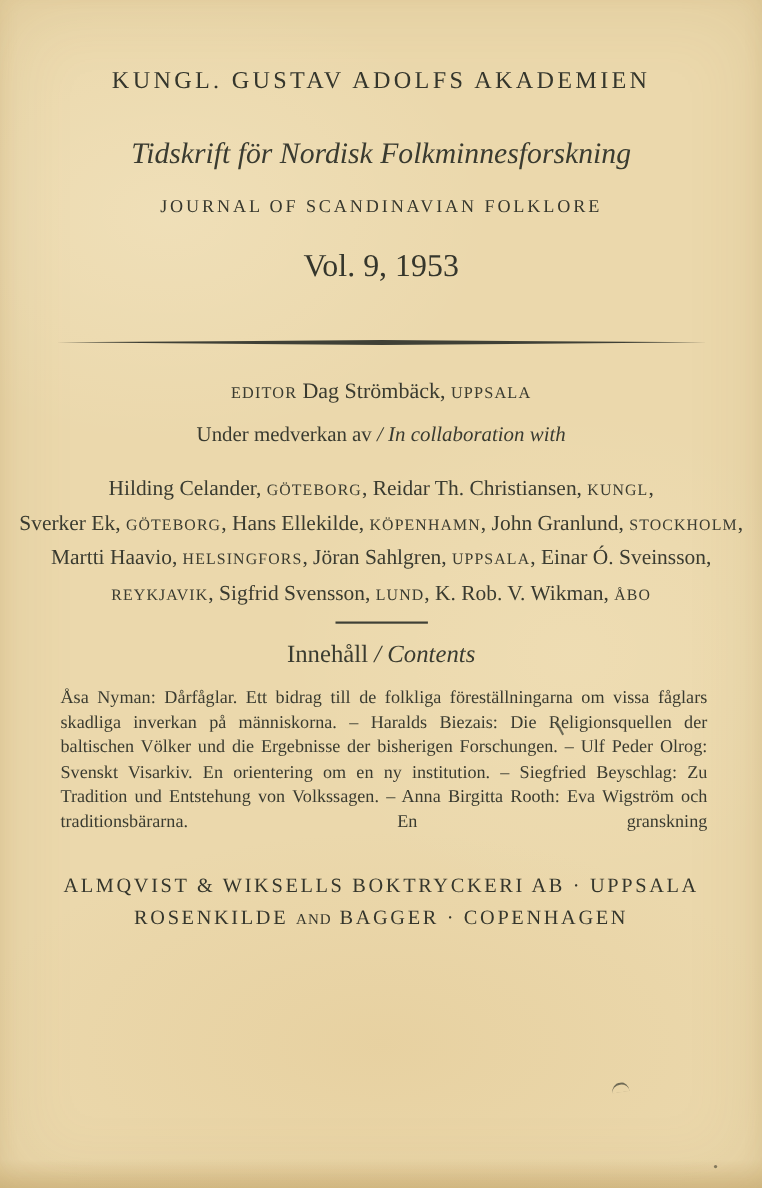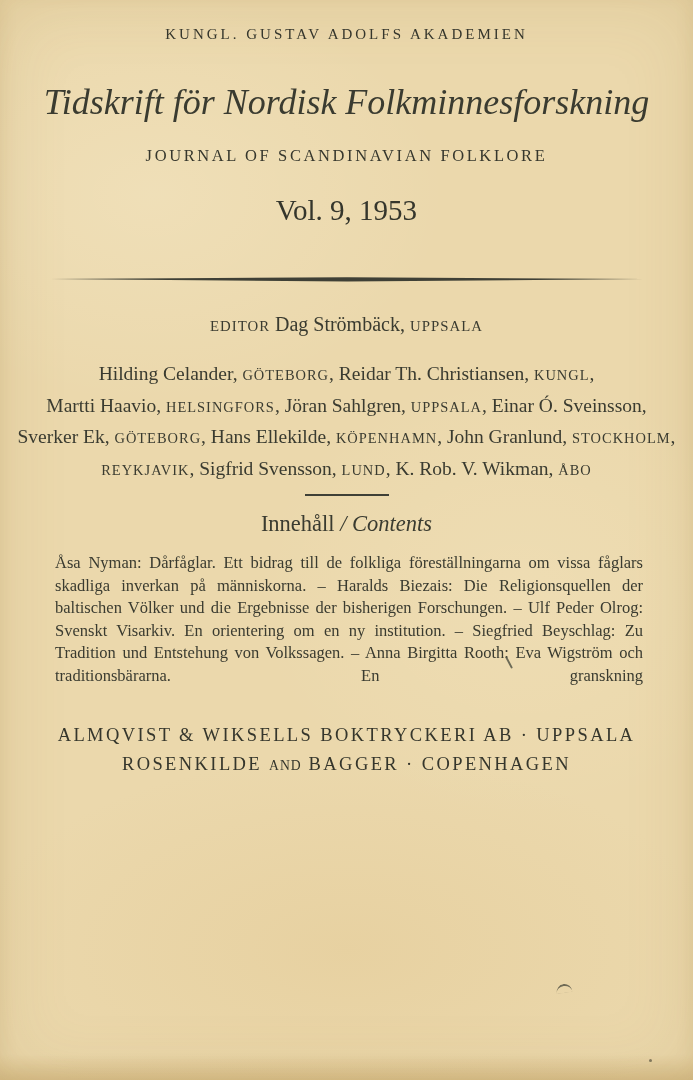--- a/index.html
+++ b/index.html
@@ -22,41 +22,41 @@
   .page::after {
     content: "";
     position: absolute;
     left: 0; right: 0; bottom: 0;
     height: 26px;
     background: linear-gradient(to bottom, rgba(166,124,48,0) 0%, rgba(166,124,48,0.20) 100%);
     pointer-events: none;
   }
 
   .academy {
-    margin-top: 26px;
-    font-size: 15px;
+    margin-top: 60px;
+    font-size: 22px;
     letter-spacing: 3px;
     color: #35362c;
   }
 
   .arv {
     margin-top: 12px;
     height: 124px;
     line-height: 124px;
     font-size: 158px;
     font-family: "DejaVu Serif", "Liberation Serif", serif;
     font-weight: 400;
     letter-spacing: 18px;
     margin-left: 18px; 
     color: #3b3c31;
   }
 
   .subtitle-sv {
     margin-top: 38px;
-    font-size: 36px;
+    font-size: 27px;
     font-style: italic;
     color: #3a3b30;
   }
 
   .subtitle-en {
     margin-top: 23px;
     font-size: 16.5px;
     letter-spacing: 2.6px;
     color: #36372d;
   }
@@ -168,25 +168,26 @@
   <div class="subtitle-en">JOURNAL OF SCANDINAVIAN FOLKLORE</div>
 
   <div class="volume">Vol. 9, 1953</div>
 
   <svg class="swelled-rule" width="592" height="5" viewBox="0 0 592 5">
     <polygon points="0,2.1 296,0.2 592,2.1 296,4.6" fill="#3f4036"></polygon>
   </svg>
 
   <div class="editor"><span class="sc">EDITOR </span><span>Dag Strömbäck, </span><span class="sc">UPPSALA</span></div>
 
+  <div class="collab-heading"><span>Under medverkan av </span><span class="it">/ In collaboration with</span></div>
 
   <div class="collaborators">
     <div><span>Hilding Celander, </span><span class="sc">GÖTEBORG</span><span>, Reidar Th. Christiansen, </span><span class="sc">KUNGL</span><span>,</span></div>
+    <div><span>Sverker Ek, </span><span class="sc">GÖTEBORG</span><span>, Hans Ellekilde, </span><span class="sc">KÖPENHAMN</span><span>, John Granlund, </span><span class="sc">STOCKHOLM</span><span>,</span></div>
     <div><span>Martti Haavio, </span><span class="sc">HELSINGFORS</span><span>, Jöran Sahlgren, </span><span class="sc">UPPSALA</span><span>, Einar Ó. Sveinsson,</span></div>
-    <div><span>Sverker Ek, </span><span class="sc">GÖTEBORG</span><span>, Hans Ellekilde, </span><span class="sc">KÖPENHAMN</span><span>, John Granlund, </span><span class="sc">STOCKHOLM</span><span>,</span></div>
     <div><span class="sc">REYKJAVIK</span><span>, Sigfrid Svensson, </span><span class="sc">LUND</span><span>, K. Rob. V. Wikman, </span><span class="sc">ÅBO</span></div>
   </div>
 
   <div class="short-rule"></div>
 
   <div class="contents-heading"><span>Innehåll </span><span class="it">/ Contents</span></div>
 
   <div class="contents-body">Åsa Nyman: Dårfåglar. Ett bidrag till de folkliga föreställningarna om vissa fåglars skadliga inverkan på människorna. – Haralds Biezais: Die Religionsquellen der baltischen Völker und die Ergebnisse der bisherigen Forschungen. – Ulf Peder Olrog: Svenskt Visarkiv. En orientering om en ny institution. – Siegfried Beyschlag: Zu Tradition und Entstehung von Volkssagen. – Anna Birgitta Rooth: Eva Wigström och traditionsbärarna. En granskning</div>
 
 

